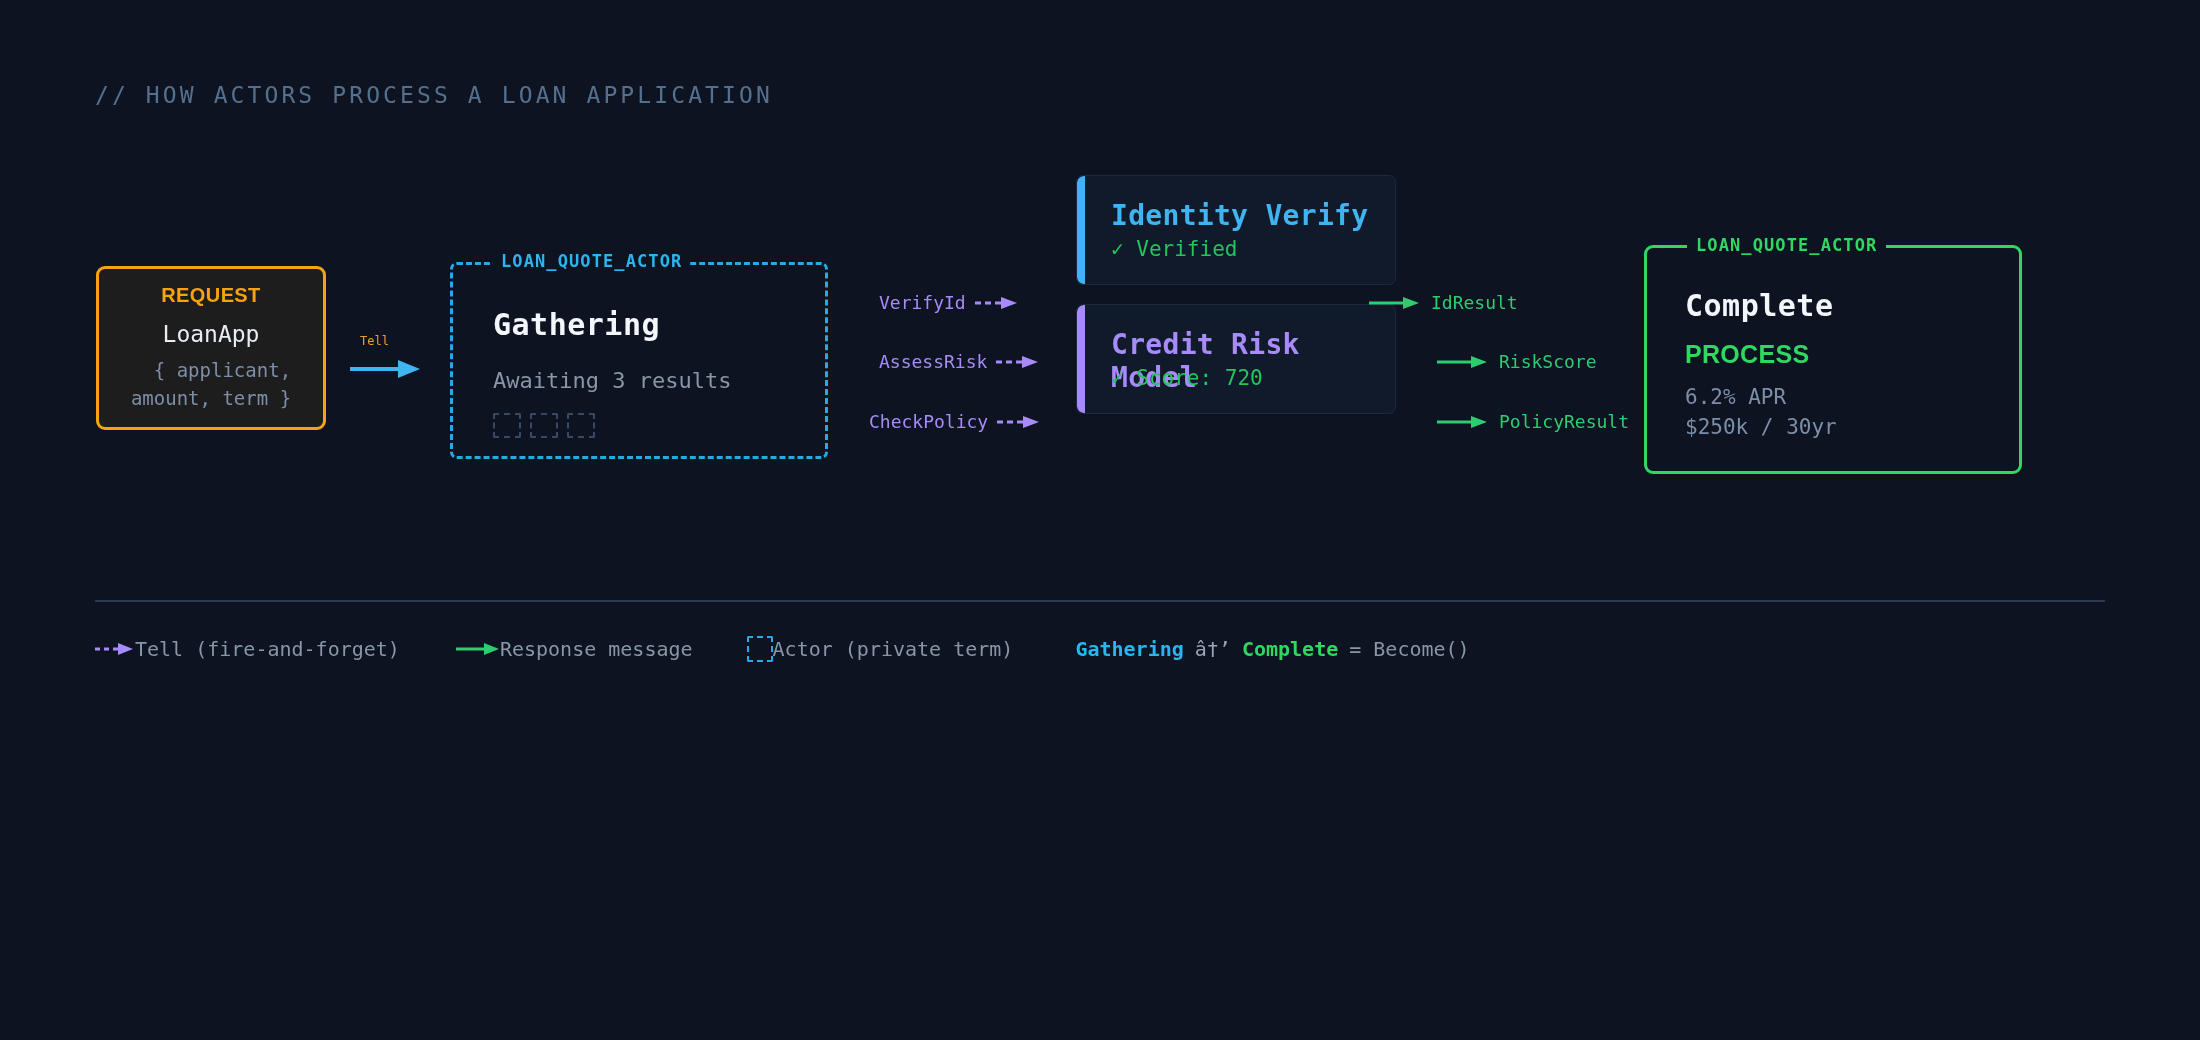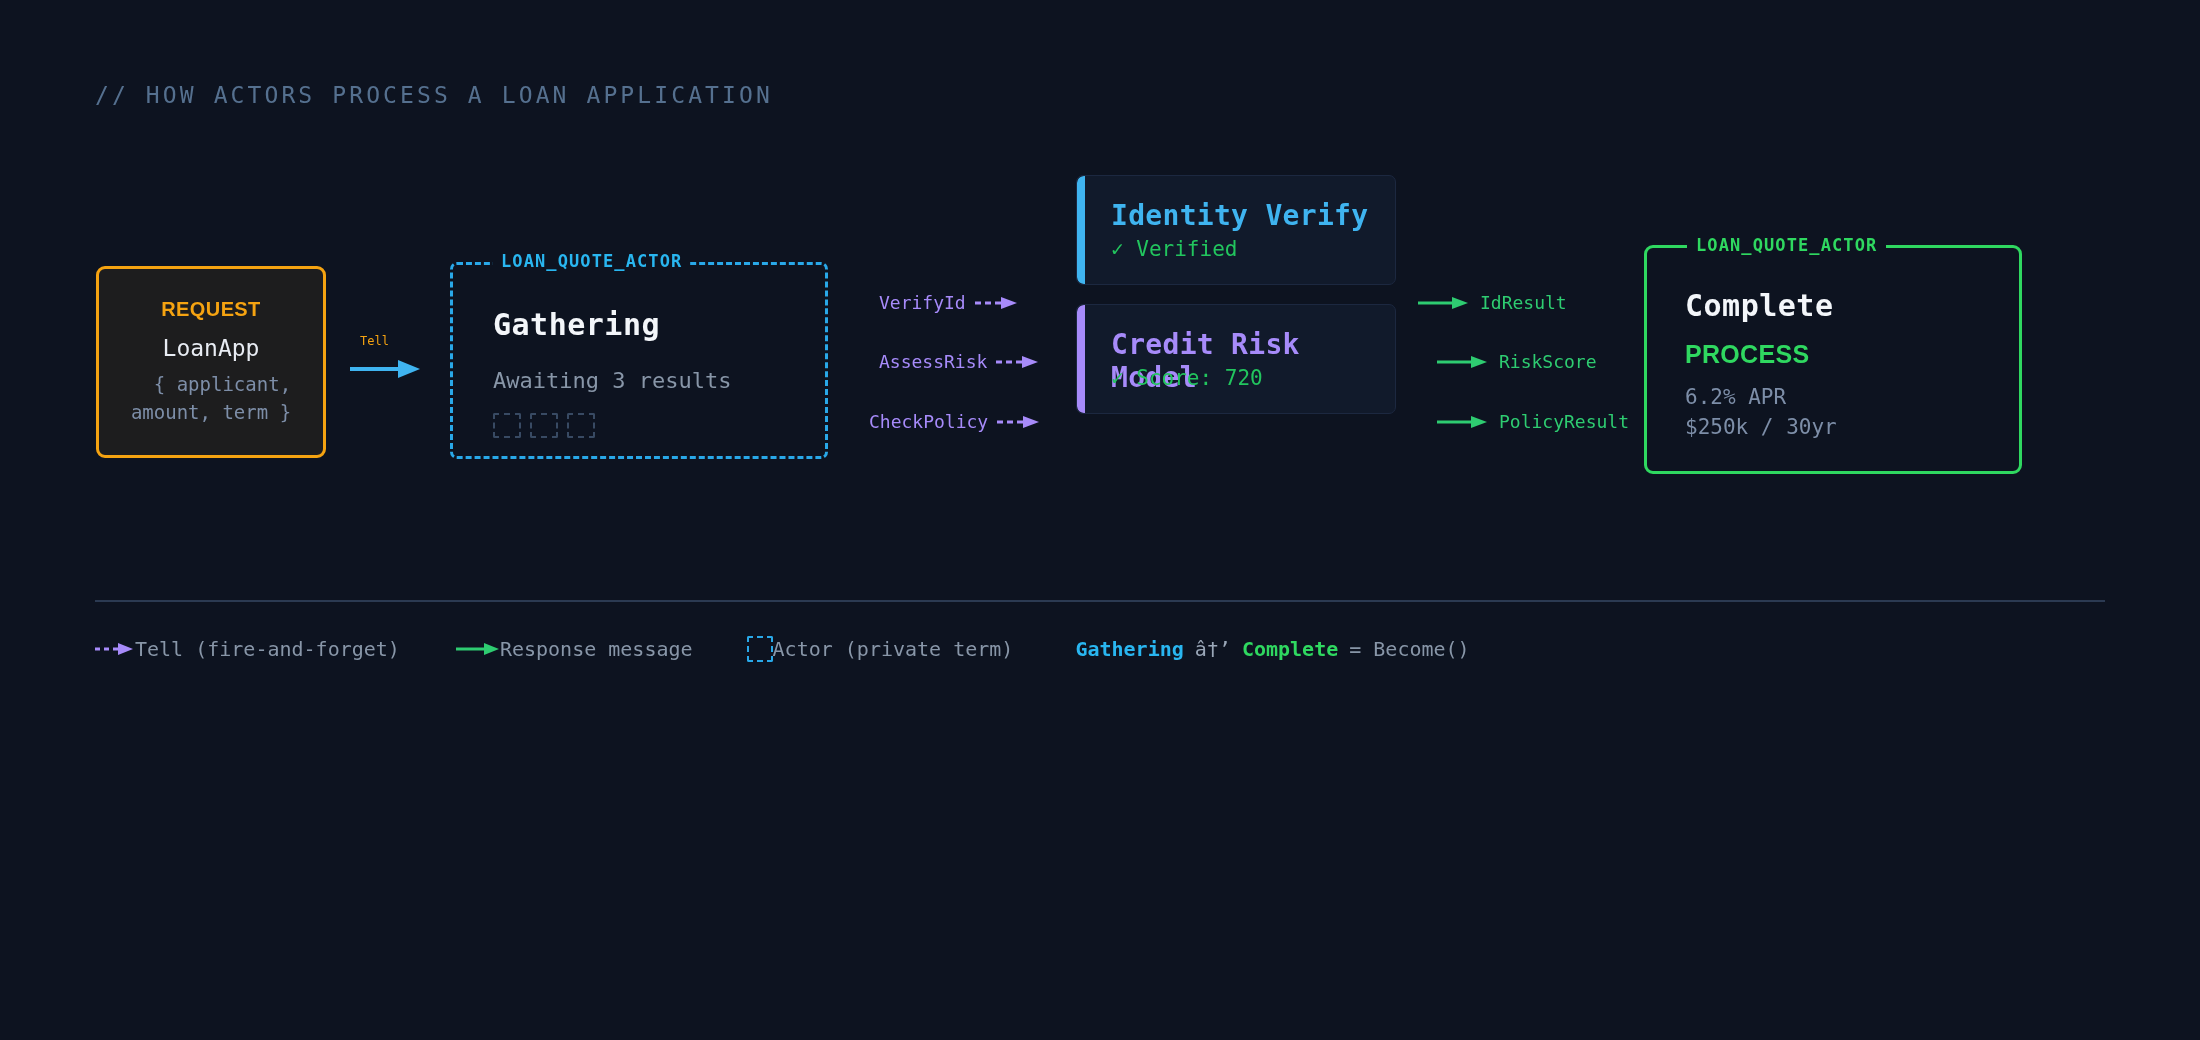--- a/index.html
+++ b/index.html
@@ -32,21 +32,21 @@
     color: #55708f;
     white-space: pre;
   }
 
   
   .request-box {
     position: absolute;
     left: 96px;
     top: 266px;
     width: 230px;
-    height: 192px;
+    height: 164px;
     box-sizing: border-box;
     border: 3px solid #f5a311;
     border-radius: 9px;
     background: #1d1d1e;
     display: flex;
     flex-direction: column;
     align-items: center;
     justify-content: center;
     gap: 2px;
   }
@@ -374,21 +374,21 @@
     <div class="service-result">✓ Verified</div>
   </div>
 
   <div class="service-box" style="top:304px;">
     <div class="service-accent" style="background:#a78bfa;"></div>
     <div class="service-name" style="color:#a78bfa;">Credit Risk Model</div>
     <div class="service-result">✓ Score: 720</div>
   </div>
 
 
-  <div class="res-arrow" style="left:1418px; top:292px;">
+  <div class="res-arrow" style="left:1369px; top:292px;">
     <svg width="52" height="16" viewBox="0 0 52 16">
       <line x1="0" y1="8" x2="36" y2="8" stroke="#2ecc71" stroke-width="3"></line>
       <polygon points="34,2 50,8 34,14" fill="#2ecc71"></polygon>
     </svg>
     <span>IdResult</span>
   </div>
   <div class="res-arrow" style="left:1437px; top:351px;">
     <svg width="52" height="16" viewBox="0 0 52 16">
       <line x1="0" y1="8" x2="36" y2="8" stroke="#2ecc71" stroke-width="3"></line>
       <polygon points="34,2 50,8 34,14" fill="#2ecc71"></polygon>

